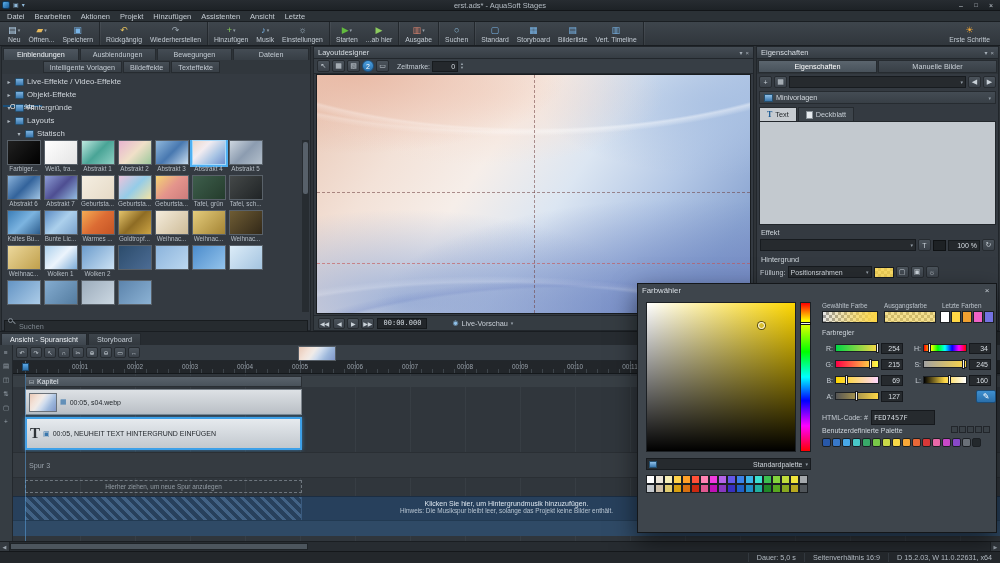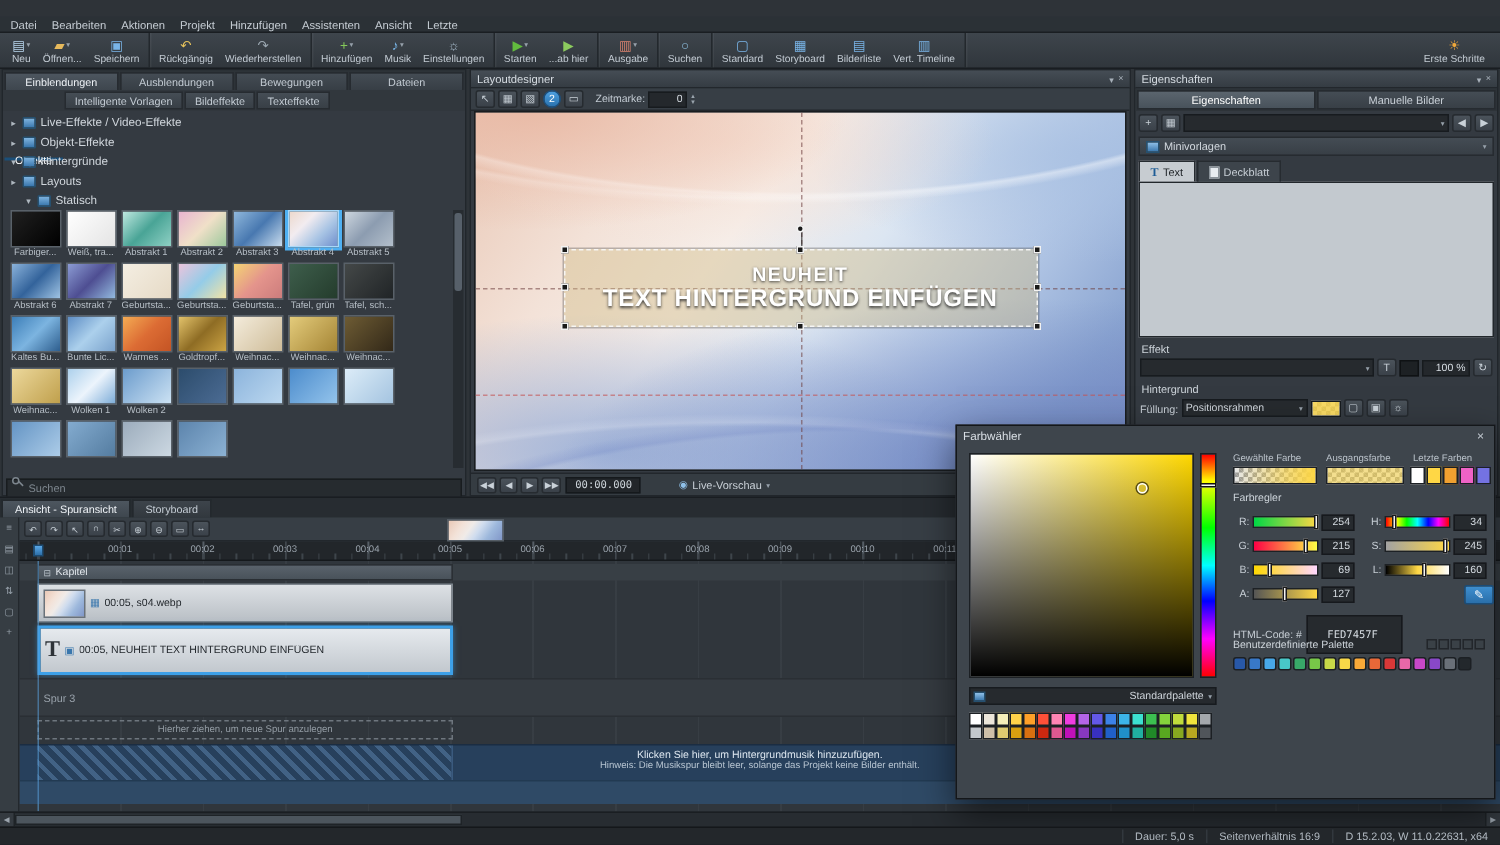--- a/index.html
+++ b/index.html
@@ -163,21 +163,21 @@
   .cp-col{position:absolute;top:56px;width:86px;}
   #cpCol1{left:184px;} #cpCol2{left:272px;}
   .cp-row{display:flex;align-items:center;gap:2px;height:16px;}
   .cp-k{width:11px;font-size:7px;color:#c6cdd4;text-align:right;}
   .cp-bar{position:relative;width:44px;height:8px;border:1px solid #1d2125;background:#555;}
   .cp-fill{position:absolute;inset:0;}
   .cp-mark{position:absolute;top:-2px;width:3px;height:10px;background:#f2f2f2;border:1px solid #1a1a1a;z-index:2;}
   .cp-v{width:22px;height:11px;background:#262a2e;border:1px solid #16191d;font-size:7px;color:#d6dce2;display:flex;align-items:center;justify-content:flex-end;padding-right:2px;}
   .cp-pencil{margin-left:auto;width:20px;height:13px;background:linear-gradient(#3e8fd0,#2a6faa);border:1px solid #1b4c77;color:#fff;font-size:8px;display:flex;align-items:center;justify-content:center;border-radius:2px;}
   .cp-html{position:absolute;left:184px;top:126px;display:flex;align-items:center;gap:3px;font-size:7px;color:#c6cdd4;}
-  .cp-html input{width:64px;height:26px;background:#262a2e;border:1px solid #16191d;color:#d6dce2;font-size:7px;font-family:"DejaVu Sans Mono",monospace;padding:0 13px;}
+  .cp-html input{width:64px;height:15px;background:#262a2e;border:1px solid #16191d;color:#d6dce2;font-size:7px;font-family:"DejaVu Sans Mono",monospace;padding:0 2px;}
   .cp-custom-lb{position:absolute;left:184px;top:143px;font-size:7px;color:#ced5db;}
   #cpPages{position:absolute;right:6px;top:142px;display:flex;gap:1px;}
   .ppage{width:7px;height:7px;background:#3a4147;border:1px solid #22262b;}
   #cpCustom{position:absolute;left:184px;top:154px;display:flex;gap:1px;flex-wrap:wrap;width:172px;}
   .cswatch{width:9px;height:9px;border:1px solid #1c2024;border-radius:2px;}
 
   
   #timeline{position:absolute;left:0;top:331px;right:0;height:220px;background:#2b3136;border-top:1px solid #191d21;z-index:2;}
   #tlTabs{display:flex;gap:1px;height:13px;padding:1px 1px 0;background:#272c31;}
   .tl-tab{display:flex;align-items:center;padding:0 8px;font-size:7.2px;color:#c3cbd3;background:linear-gradient(#3d444b,#32383e);border:1px solid #23282d;border-bottom:none;}
@@ -222,20 +222,31 @@
   #statusbar{position:absolute;left:0;right:0;bottom:0;height:12px;background:#23272b;border-top:1px solid #14171a;display:flex;justify-content:flex-end;align-items:center;z-index:60;}
   .sb-item{padding:0 8px;border-left:1px solid #32383e;font-size:7.2px;color:#b2bac2;white-space:nowrap;}
 
   .wave-mini{background:linear-gradient(125deg,#e9c8b6 0%,#f3e2d8 25%,#f0ebe8 40%,#cfdcee 55%,#9db8dc 75%,#8096c8 100%);}
 </style>
 </head>
 <body>
 
 <div id="app">
 
+  <div id="titlebar">
+    <div class="app-logo"></div>
+    <div class="qa-ic">▣</div>
+    <div class="qa-ic">▾</div>
+    <div class="tb-title">erst.ads* - AquaSoft Stages</div>
+    <div id="win-controls">
+      <div class="wc wc-min"></div>
+      <div class="wc wc-max"></div>
+      <div class="wc wc-close"></div>
+    </div>
+  </div>
 
   <div id="menubar">
       <div class="menu-item">Datei</div>
       <div class="menu-item">Bearbeiten</div>
       <div class="menu-item">Aktionen</div>
       <div class="menu-item">Projekt</div>
       <div class="menu-item">Hinzufügen</div>
       <div class="menu-item">Assistenten</div>
       <div class="menu-item">Ansicht</div>
       <div class="menu-item">Letzte</div>
@@ -569,34 +580,20 @@
       <input class="num-in" value="0" style="">
       <span class="spin">
           <span class="up"></span>
           <span class="dn"></span>
         </span>
     </div>
     <div id="preview">
       <div class="ch-v"></div>
       <div class="ch-h"></div>
       <div class="ch-h2"></div>
-      <div class="sel-box">
-        <div class="rot-line"></div>
-        <div class="rot-dot"></div>
-        <span class="h h-tl"></span>
-          <span class="h h-tm"></span>
-          <span class="h h-tr"></span>
-        <span class="h h-ml"></span>
-          <span class="h h-mr"></span>
-        <span class="h h-bl"></span>
-          <span class="h h-bm"></span>
-          <span class="h h-br"></span>
-        <div class="ov1">NEUHEIT</div>
-        <div class="ov2">TEXT HINTERGRUND EINFÜGEN</div>
-      </div>
     </div>
     <div class="ld-bottom">
       <span id="ldTransport" style="display:flex;gap:2px;">
           <div class="ibtn sm">◀◀</div>
           <div class="ibtn sm">◀</div>
           <div class="ibtn sm">▶</div>
           <div class="ibtn sm">▶▶</div>
         </span>
       <div class="time-box">00:00.000</div>
       <div class="lv">

